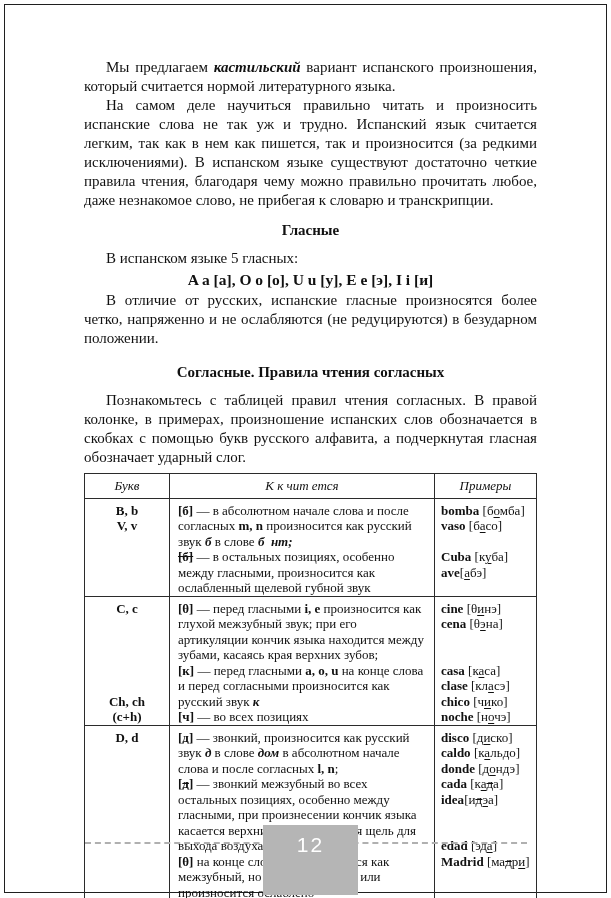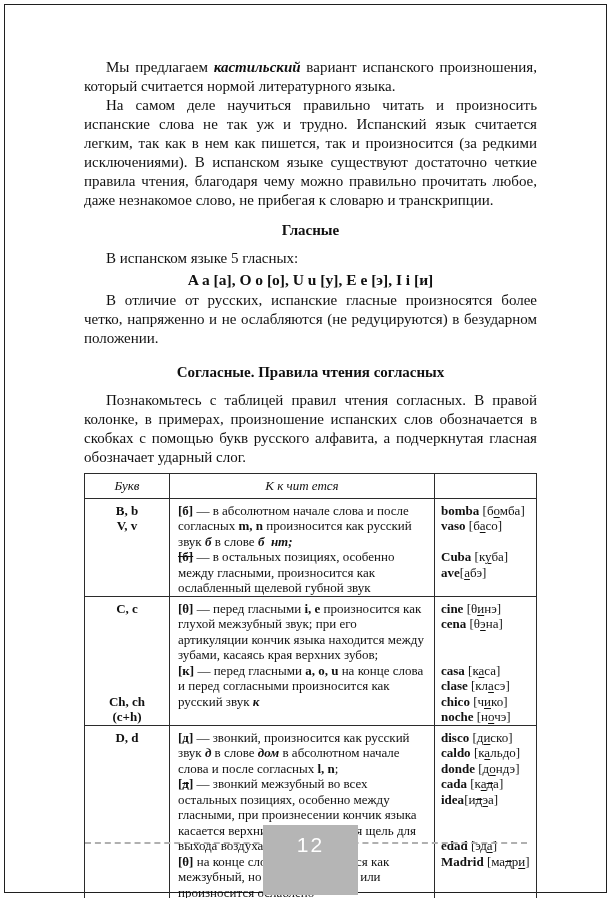--- a/index.html
+++ b/index.html
@@ -54,20 +54,21 @@
     <p class="vowline"><span class="b">A a [а], O o [о], U u [у], E e [э], I i [и]</span></p>
     <p class="para note">В отличие от русских, испанские гласные произносятся более четко, напряженно и не ослабляются (не редуцируются) в безударном положении.</p>
 
     <h2 class="heading h-cons">Согласные. Правила чтения согласных</h2>
     <p class="para cons-lead">Познакомьтесь с таблицей правил чтения согласных. В правой колонке, в примерах, произношение испанских слов обозначается в скобках с помощью букв русского алфавита, а подчеркнутая гласная обозначает ударный слог.</p>
 
     <div class="ptable">
       <div class="thead">
         <div class="hc1">Букв</div>
         <div class="hc2">К к чит ется</div>
+        <div class="hc3">Примеры</div>
       </div>
       <div id="tbody">
           <div class="trow">
             <div class="cell c1">
               <div>
                 <div><span class="b">B, b</span></div>
                 <div><span class="b">V, v</span></div>
               </div>
             </div>
             <div class="cell c2">
@@ -88,20 +89,21 @@
                 <div><span class="b">C, c</span></div>
               </div>
               <div>
                 <div><span class="b">Ch, ch</span></div>
                 <div><span class="b">(c+h)</span></div>
               </div>
             </div>
             <div class="cell c2">
               <div class="rule"><span class="b">[θ]</span><span> — перед гласными </span><span class="b">i, e</span><span> произносится как глухой межзубный звук; при его артикуляции кончик языка находится между зубами, касаясь края верхних зубов;</span></div>
               <div class="rule"><span class="b">[к]</span><span> — перед гласными </span><span class="b">a, o, u</span><span> на конце слова и перед согласными произносится как русский звук </span><span class="b i">к</span></div>
+              <div class="rule"><span class="b">[ч]</span><span> — во всех позициях</span></div>
             </div>
             <div class="cell c3">
               <div class="exline"><span class="b">cine</span><span> [θ</span><span class="u">и</span><span>нэ]</span></div>
               <div class="exline"><span class="b">cena</span><span> [θ</span><span class="u">э</span><span>на]</span></div>
               <div class="exline">&nbsp;</div>
               <div class="exline">&nbsp;</div>
               <div class="exline"><span class="b">casa</span><span> [к</span><span class="u">а</span><span>са]</span></div>
               <div class="exline"><span class="b">clase</span><span> [кл</span><span class="u">а</span><span>сэ]</span></div>
               <div class="exline"><span class="b">chico</span><span> [ч</span><span class="u">и</span><span>ко]</span></div>
               <div class="exline"><span class="b">noche</span><span> [н</span><span class="u">о</span><span>чэ]</span></div>

